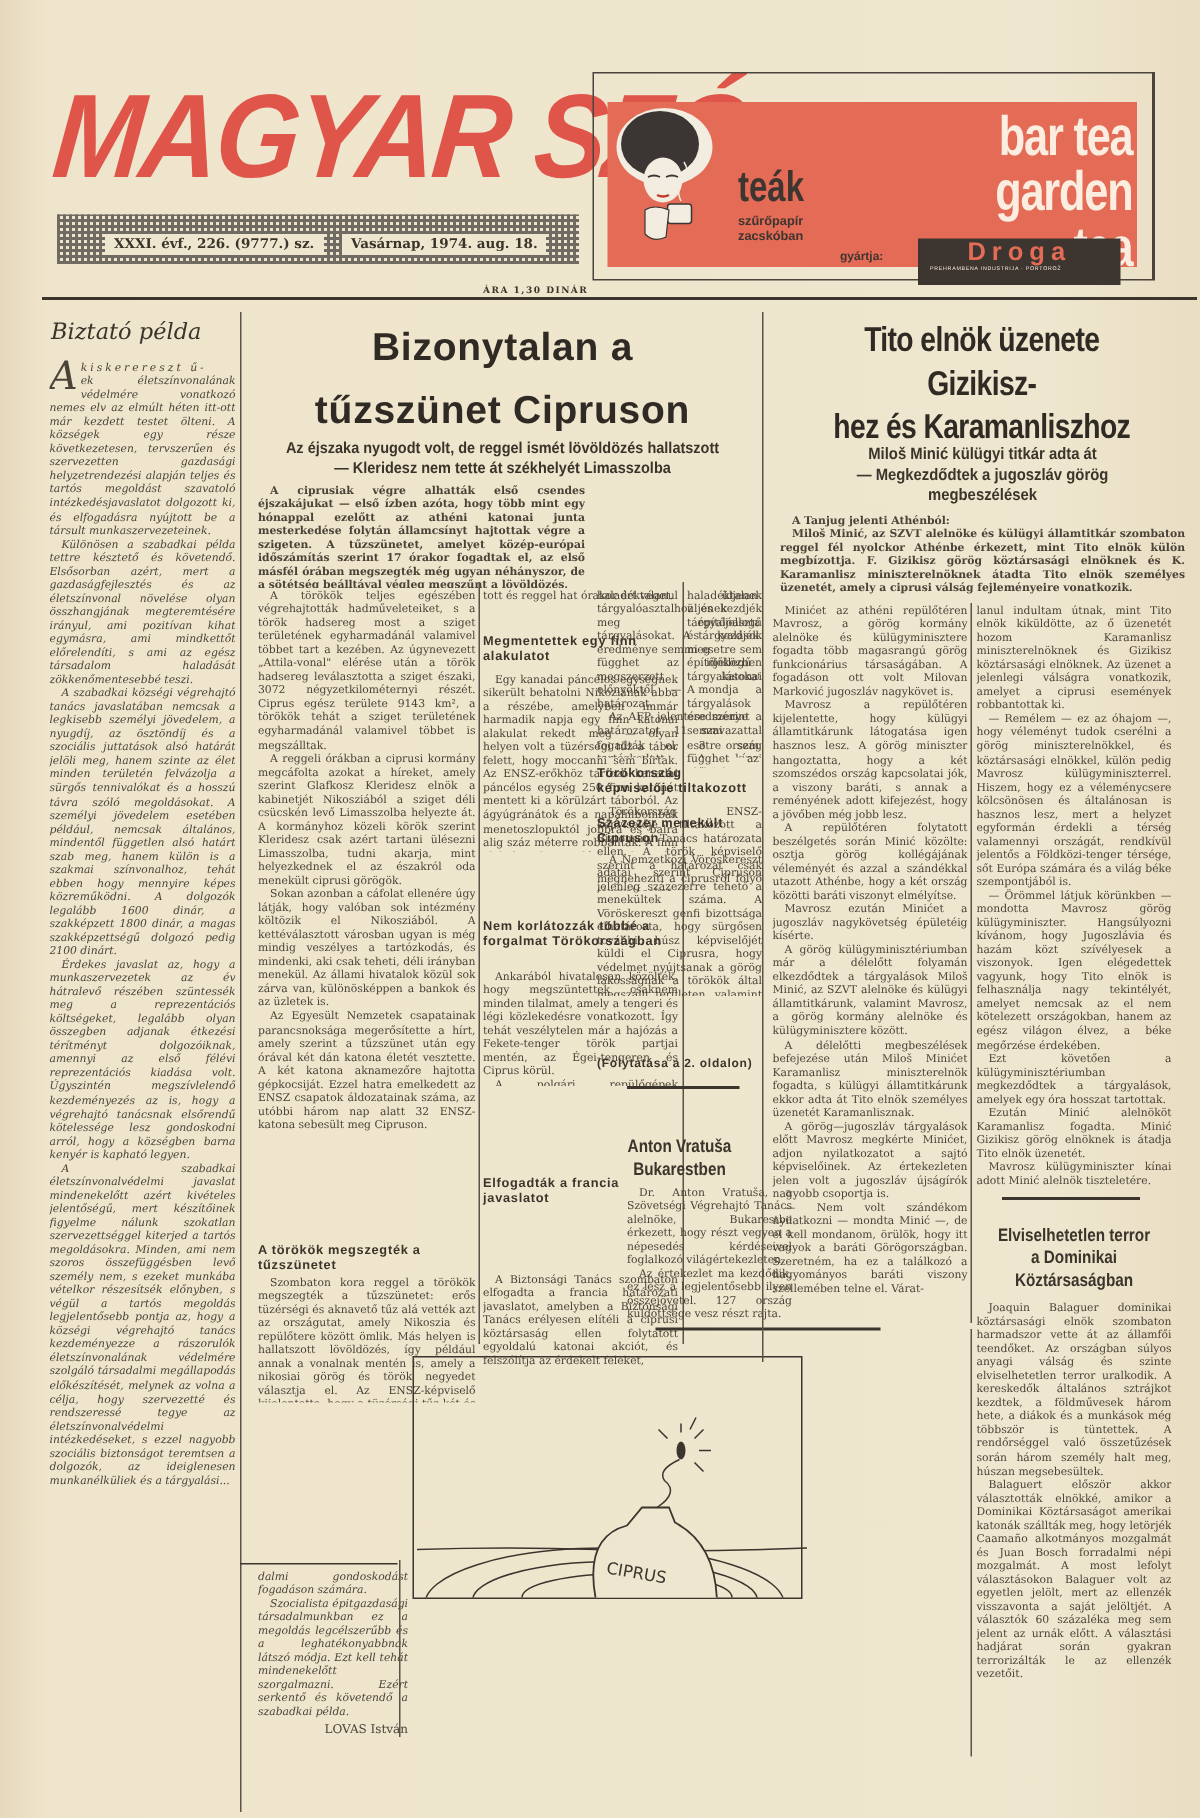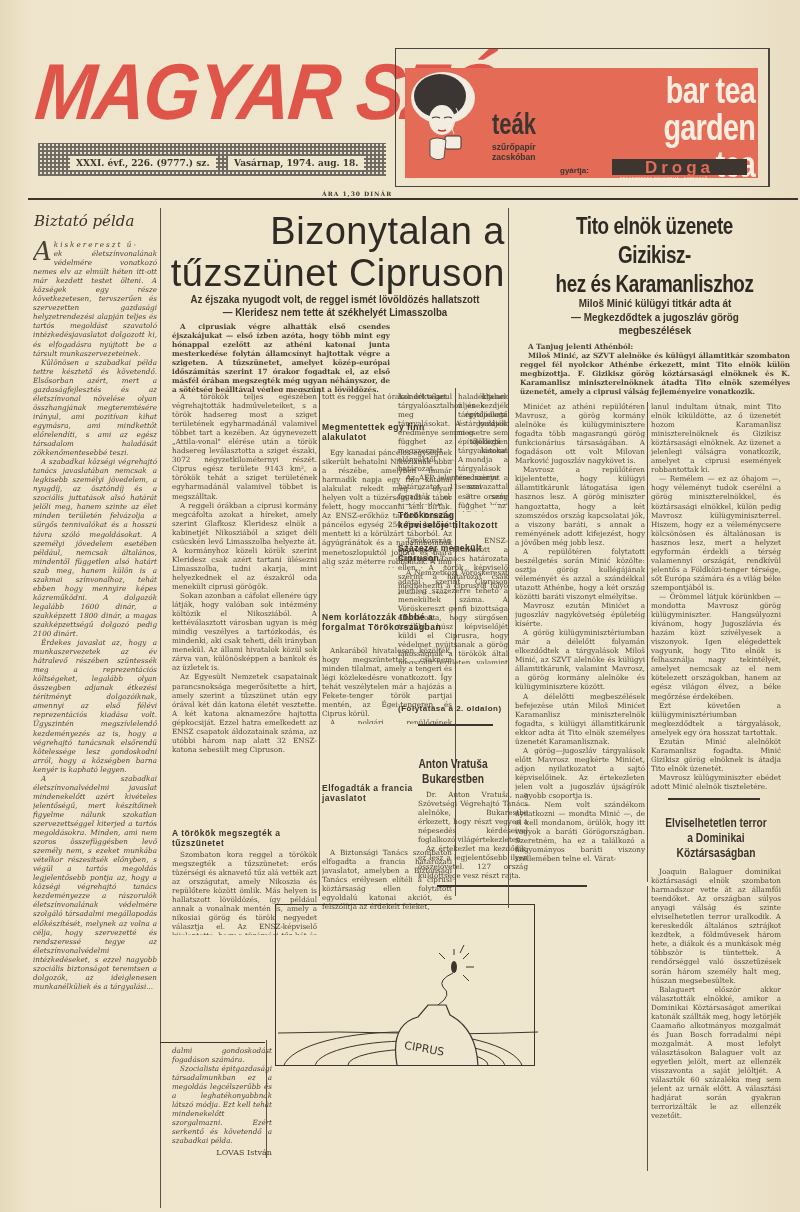--- a/index.html
+++ b/index.html
@@ -14,26 +14,26 @@
   .date{left:228px;top:156px;}
   .price{left:322px;top:190px;font-size:6px;font-weight:bold;letter-spacing:1px;color:#3b342b;}
   
   .ad-frame{left:395px;top:48px;width:372px;height:137px;border:1px solid #4a443c;border-right:2px solid #4a443c;}
   .ad{left:405px;top:68px;width:353px;height:110px;background:#e46b55;}
   .ad-head{left:410px;top:68px;width:70px;height:110px;}
   .ad-teak{left:492px;top:108px;font-family:"Liberation Sans",sans-serif;font-weight:bold;font-size:22px;color:#3d3530;transform:scaleY(1.3);transform-origin:left top;}
   .ad-sub{left:492px;top:142px;font-family:"Liberation Sans",sans-serif;font-weight:bold;font-size:8.5px;color:#3d3530;line-height:10px;}
   .ad-brand{left:583px;top:72px;width:172px;text-align:right;font-family:"Liberation Sans",sans-serif;font-weight:bold;font-size:37px;line-height:37px;color:#fbeee0;transform:scaleX(.78);transform-origin:right top;letter-spacing:-1px;}
   .ad-gyartja{left:560px;top:166px;font-family:"Liberation Sans",sans-serif;font-weight:bold;font-size:8px;color:#3d3530;}
-  .ad-droga{left:612px;top:159px;width:135px;height:16px;background:#3d3530;color:#e46b55;font-family:"Liberation Sans",sans-serif;font-weight:bold;font-size:17px;line-height:17px;text-align:center;letter-spacing:4px;}
+  .ad-droga{left:612px;top:159px;width:135px;height:31px;background:#3d3530;color:#e46b55;font-family:"Liberation Sans",sans-serif;font-weight:bold;font-size:17px;line-height:17px;text-align:center;letter-spacing:4px;}
   .ad-tiny{left:620px;top:177px;font-family:"Liberation Sans",sans-serif;font-size:3.5px;color:#fbeee0;letter-spacing:.5px;}
   .hr{background:#3b352d;}
   
   .h-left{left:34px;top:212px;font-style:italic;font-size:15px;color:#3b342b;}
-  .h-main{left:165px;top:210px;width:340px;text-align:right;font-family:"Liberation Sans",sans-serif;font-weight:normal;font-size:38px;line-height:42px;color:#2f2a24;letter-spacing:.5px;}
+  .h-main{left:165px;top:210px;width:340px;text-align:center;font-family:"Liberation Sans",sans-serif;font-weight:bold;font-size:26px;line-height:42px;color:#2f2a24;letter-spacing:.5px;}
   .sub-main{left:165px;top:293px;width:340px;text-align:center;font-family:"Liberation Sans",sans-serif;font-weight:bold;font-size:10.5px;line-height:13px;color:#3b342b;transform:scaleX(.92);}
   .h-right{left:512px;top:212px;width:285px;text-align:center;font-family:"Liberation Sans",sans-serif;font-weight:bold;font-size:23px;line-height:29px;color:#2f2a24;transform:scaleX(.82);transform-origin:center top;letter-spacing:-.5px;}
   .sub-right{left:520px;top:297px;width:270px;text-align:center;font-family:"Liberation Sans",sans-serif;font-weight:bold;font-size:11px;line-height:13.5px;color:#3b342b;transform:scaleX(.9);}
   
   .col{font-size:7.2px;line-height:9.05px;color:#4b4238;text-align:justify;hyphens:auto;overflow:hidden;}
   .col p{margin:0;text-indent:8px;}
   .col.ital{font-style:italic;}
   .bold{font-weight:bold;}
   .subhd{font-family:"Liberation Sans",sans-serif;font-weight:bold;font-size:8.5px;line-height:10px;text-align:left;color:#3b342b;letter-spacing:.5px;}
   .subhd-c{font-family:"Liberation Sans",sans-serif;font-weight:bold;font-size:12px;line-height:15px;text-align:center;color:#3b342b;transform:scaleX(.85);}
@@ -191,21 +191,21 @@
   <p>A görög—jugoszláv tárgyalások előtt Mavrosz megkérte Minićet, adjon nyilatkozatot a sajtó képviselőinek. Az értekezleten jelen volt a jugoszláv újságírók nagyobb csoportja is.</p>
   <p>— Nem volt szándékom nyilatkozni — mondta Minić —, de el kell mondanom, örülök, hogy itt vagyok a baráti Görögországban. Szeretném, ha ez a találkozó a hagyományos baráti viszony szellemében telne el. Várat-</p>
 </div>
 <div class="abs vrule" style="left:647px;top:402px;height:480px;"></div>
 <div class="abs col" style="left:651px;top:402px;width:130px;height:392px;">
   <p style="text-indent:0">lanul indultam útnak, mint Tito elnök kiküldötte, az ő üzenetét hozom Karamanlisz miniszterelnöknek és Gizikisz köztársasági elnöknek. Az üzenet a jelenlegi válságra vonatkozik, amelyet a ciprusi események robbantottak ki.</p>
   <p>— Remélem — ez az óhajom —, hogy véleményt tudok cserélni a görög miniszterelnökkel, és köztársasági elnökkel, külön pedig Mavrosz külügyminiszterrel. Hiszem, hogy ez a véleménycsere kölcsönösen és általánosan is hasznos lesz, mert a helyzet egyformán érdekli a térség valamennyi országát, rendkívül jelentős a Földközi-tenger térsége, sőt Európa számára és a világ béke szempontjából is.</p>
   <p>— Örömmel látjuk körünkben — mondotta Mavrosz görög külügyminiszter. Hangsúlyozni kívánom, hogy Jugoszlávia és hazám közt szívélyesek a viszonyok. Igen elégedettek vagyunk, hogy Tito elnök is felhasználja nagy tekintélyét, amelyet nemcsak az el nem kötelezett országokban, hanem az egész világon élvez, a béke megőrzése érdekében.</p>
   <p>Ezt követően a külügyminisztériumban megkezdődtek a tárgyalások, amelyek egy óra hosszat tartottak.</p>
   <p>Ezután Minić alelnököt Karamanlisz fogadta. Minić Gizikisz görög elnöknek is átadja Tito elnök üzenetét.</p>
-  <p>Mavrosz külügyminiszter ebédet adott Minić alelnök tiszteletére.</p>
+  <p>Mavrosz külügyminiszter kínai adott Minić alelnök tiszteletére.</p>
 </div>
 <div class="abs hr" style="left:668px;top:798px;width:92px;height:1.5px;"></div>
 
 <div class="abs subhd-c" style="left:651px;top:816px;width:130px;"><span>Elviselhetetlen terror</span><br><span>a Dominikai</span><br><span>Köztársaságban</span></div>
 <div class="abs col" style="left:651px;top:867px;width:130px;height:300px;">
   <p>Joaquin Balaguer dominikai köztársasági elnök szombaton harmadszor vette át az államfői teendőket. Az országban súlyos anyagi válság és szinte elviselhetetlen terror uralkodik. A kereskedők általános sztrájkot kezdtek, a földművesek három hete, a diákok és a munkások még többször is tüntettek. A rendőrséggel való összetűzések során három személy halt meg, húszan megsebesültek.</p>
   <p>Balaguert először akkor választották elnökké, amikor a Dominikai Köztársaságot amerikai katonák szállták meg, hogy letörjék Caamaño alkotmányos mozgalmát és Juan Bosch forradalmi népi mozgalmát. A most lefolyt választásokon Balaguer volt az egyetlen jelölt, mert az ellenzék visszavonta a saját jelöltjét. A választók 60 százaléka meg sem jelent az urnák előtt. A választási hadjárat során gyakran terrorizálták le az ellenzék vezetőit.</p>
 </div>
 <div class="abs vrule" style="left:647px;top:886px;height:285px;"></div>
 

